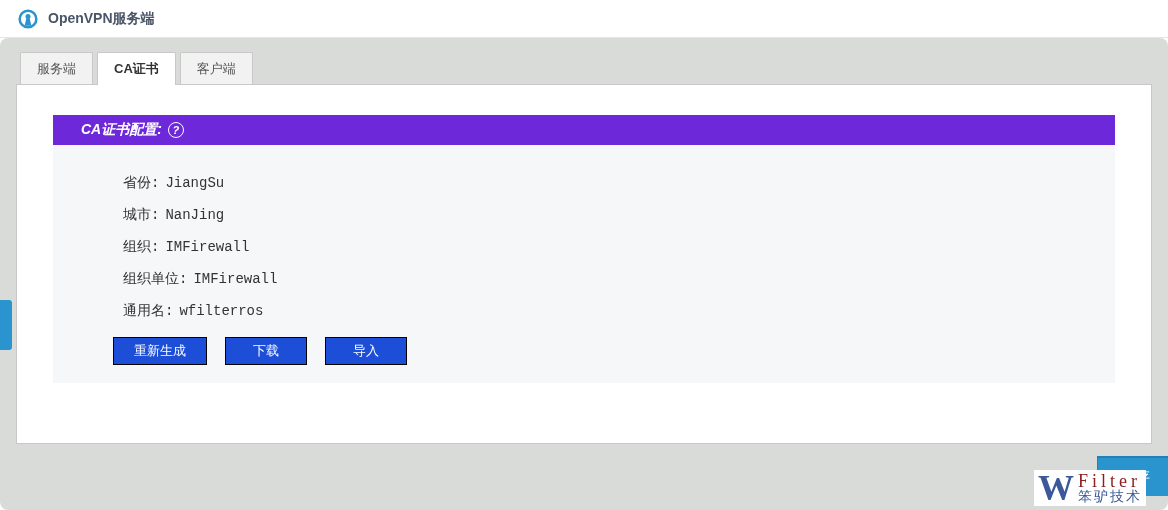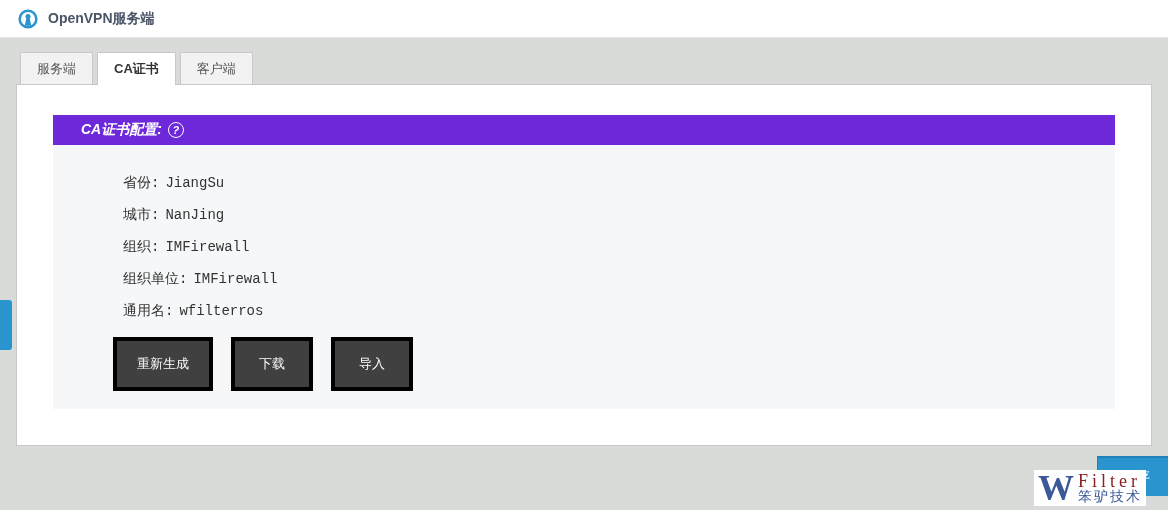--- a/index.html
+++ b/index.html
@@ -2,39 +2,39 @@
 <html><head>
   <meta charset="utf-8">
   <style>
     * { box-sizing: border-box; margin: 0; padding: 0; }
     body { font-family: "Microsoft YaHei", Arial, sans-serif; font-size: 13px; background: #fff; color: #333; width: 1168px; height: 510px; overflow: hidden; position: relative; }
     
     .app-header { display: flex; align-items: center; padding: 8px 18px; border-bottom: 1px solid #e5e5e5; height: 38px; font-weight: bold; }
     .app-icon { width: 20px; height: 20px; margin-right: 10px; }
     .app-title { color: #4a5568; font-size: 14px; }
     
-    .main-container { background: #d9dbd9; padding: 14px 16px 0 16px; height: calc(100% - 38px); position: relative; }
+    .main-container { background: #d9dbd9; padding: 14px 16px 0 16px; height: calc(100% - 38px); position: relative; border-radius: 8px; }
     
     .tabs-wrap { display: flex; gap: 4px; margin-left: 4px; }
     .tab { background: #f2f2f2; border: 1px solid #c8c8c8; border-bottom: none; padding: 7px 16px; font-size: 13px; color: #555; cursor: pointer; border-radius: 2px 2px 0 0; }
     .tab.active { background: #fff; color: #333; font-weight: bold; border-color: #c8c8c8; position: relative; z-index: 2; }
     
     .tab-panel { background: #fff; border: 1px solid #c8c8c8; border-top: 1px solid #c8c8c8; margin-top: -1px; padding: 30px 36px 36px 36px; min-height: 360px; position: relative; z-index: 1; }
     
     .section-container { background: #f6f7f8; padding-bottom: 18px; }
     .section-header { background: #6d28d9; color: #fff; font-weight: bold; font-size: 14px; padding: 6px 28px; display: flex; align-items: center; gap: 4px; font-style: italic; }
     .help-icon { display: inline-flex; width: 16px; height: 16px; border: 1.5px solid #fff; border-radius: 50%; align-items: center; justify-content: center; font-size: 11px; margin-left: 2px; cursor: pointer; }
     
     .form-rows { padding: 22px 0 10px 70px; }
     .form-row { display: flex; align-items: center; padding: 7px 0; font-family: SimSun, "Courier New", monospace; font-size: 14px; color: #333; }
     .form-label { }
     .form-value { margin-left: 6px; }
     
     .btn-row { padding-left: 60px; display: flex; gap: 18px; }
-    .btn { background: #404040; color: #fff; border: 4px solid #000000; padding: 14px 20px; font-size: 13px; cursor: pointer; min-width: 82px; text-align: center; }
+    .btn { background: #1d4ed8; color: #fff; border: 1px solid #000000; padding: 4px 20px; font-size: 13px; cursor: pointer; min-width: 82px; text-align: center; }
     
     .left-handle { position: absolute; left: 0; top: 300px; width: 12px; height: 50px; background: #2a94cf; border-radius: 0 3px 3px 0; cursor: pointer; z-index: 5; }
     .footer-save { position: absolute; right: 0; bottom: 14px; background: #2a94cf; border-top: 2px solid #2180b8; border-left: 1px solid #2180b8; color: #fff; padding: 10px 18px 10px 24px; font-size: 14px; cursor: pointer; }
     
     .brand-logo { position: absolute; right: 22px; bottom: 4px; display: flex; align-items: center; gap: 4px; background: #fff; padding: 2px 4px; }
     .brand-w { font-family: "Times New Roman", serif; font-size: 36px; font-weight: bold; color: #3b5998; line-height: 0.85; }
     .brand-text { display: flex; flex-direction: column; line-height: 1; }
     .brand-main { font-family: "Times New Roman", serif; font-size: 18px; letter-spacing: 4px; color: #8c2020; }
     .brand-sub { font-family: SimSun, serif; font-size: 14px; color: #3b5998; letter-spacing: 2px; }
   </style>

